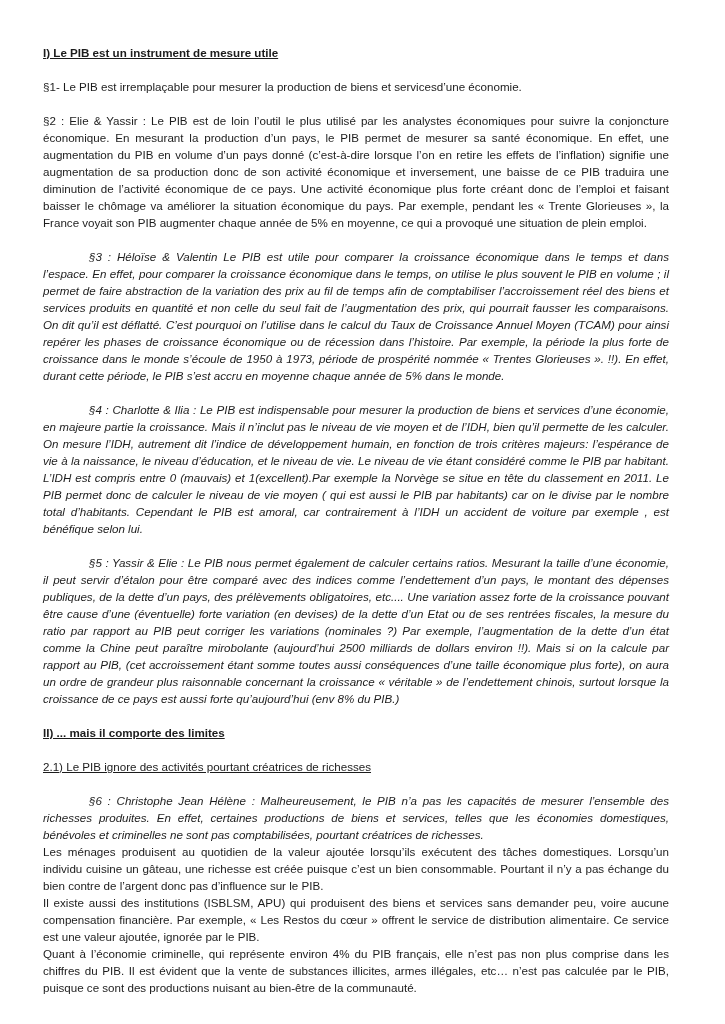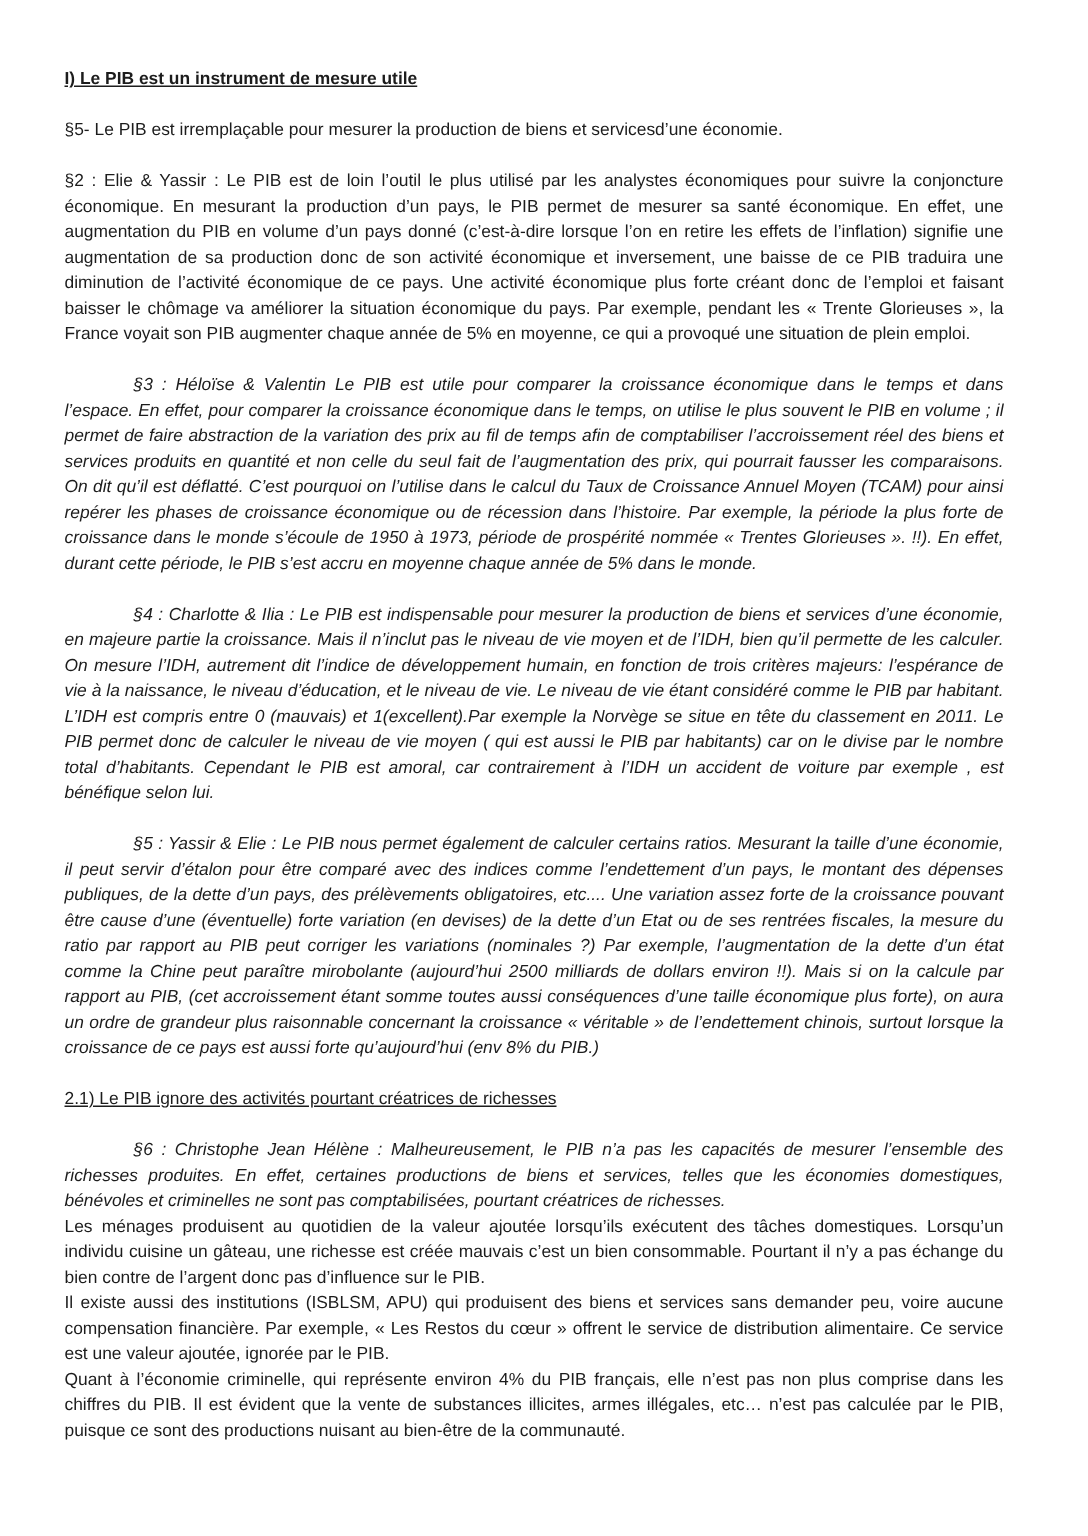--- a/index.html
+++ b/index.html
@@ -36,24 +36,25 @@
     text-indent: 46px;
     font-style: italic;
   }
 </style>
 </head>
 <body>
 
 <div class="page">
   <div id="doc-body">
       <div class="block heading">I) Le PIB est un instrument de mesure utile</div>
-      <div class="block paragraph">§5- Le PIB est irremplaçable pour mesurer la production de biens et servicesd’une économie.</div>
+      <div class="block paragraph">§1- Le PIB est irremplaçable pour mesurer la production de biens et servicesd’une économie.</div>
       <div class="block paragraph">§2 : Elie &amp; Yassir : Le PIB est de loin l’outil le plus utilisé par les analystes économiques pour suivre la conjoncture économique. En mesurant la production d’un pays, le PIB permet de mesurer sa santé économique. En effet, une augmentation du PIB en volume d’un pays donné (c’est-à-dire lorsque l’on en retire les effets de l’inflation) signifie une augmentation de sa production donc de son activité économique et inversement, une baisse de ce PIB traduira une diminution de l’activité économique de ce pays. Une activité économique plus forte créant donc de l’emploi et faisant baisser le chômage va améliorer la situation économique du pays. Par exemple, pendant les « Trente Glorieuses », la France voyait son PIB augmenter chaque année de 5% en moyenne, ce qui a provoqué une situation de plein emploi.</div>
       <div class="block paragraph indent">§3 : Héloïse &amp; Valentin Le PIB est utile pour comparer la croissance économique dans le temps et dans l’espace. En effet, pour comparer la croissance économique dans le temps, on utilise le plus souvent le PIB  en volume ; il permet de faire abstraction de la variation des prix au fil de temps afin de comptabiliser l’accroissement réel des biens et services produits en quantité et non celle du seul fait de l’augmentation des prix, qui pourrait fausser les comparaisons. On dit qu’il est déflatté.  C’est pourquoi on l’utilise dans le calcul du Taux de Croissance Annuel Moyen (TCAM) pour ainsi repérer les phases de croissance économique  ou de récession dans l’histoire. Par exemple, la période la plus forte de croissance dans le monde s’écoule de 1950 à 1973, période de prospérité nommée « Trentes Glorieuses ». !!). En effet, durant cette période, le PIB s’est accru en moyenne chaque année  de 5% dans le monde.</div>
       <div class="block paragraph indent">§4 : Charlotte &amp; Ilia : Le PIB est indispensable pour mesurer la production de biens et services d’une économie, en majeure partie la croissance. Mais il n’inclut pas le niveau de vie moyen et de l’IDH, bien qu’il permette de les calculer. On mesure l’IDH, autrement dit l’indice de développement humain, en fonction de trois critères majeurs: l’espérance de vie à la naissance, le niveau d’éducation, et le niveau de vie. Le niveau de vie étant considéré comme le PIB par habitant. L’IDH est compris entre 0 (mauvais) et 1(excellent).Par exemple la Norvège se situe en tête du classement en 2011. Le PIB permet donc de calculer le niveau de vie moyen ( qui est aussi le PIB par habitants) car on le divise par le nombre total d’habitants. Cependant le PIB est amoral, car contrairement à l’IDH un accident de voiture par exemple , est bénéfique selon lui.</div>
       <div class="block paragraph indent">§5 : Yassir &amp; Elie : Le PIB nous permet également de calculer certains ratios. Mesurant la taille d’une économie, il peut servir d’étalon pour être comparé avec des indices comme l’endettement d’un pays, le montant des dépenses publiques, de la dette d’un pays, des prélèvements obligatoires, etc....   Une variation assez forte de la croissance pouvant être cause d’une (éventuelle) forte variation (en devises) de la dette d’un Etat ou de ses rentrées fiscales, la mesure du ratio par rapport au PIB peut corriger les variations (nominales ?)  Par exemple, l’augmentation de la dette d’un état comme la Chine peut paraître mirobolante (aujourd’hui 2500 milliards de dollars environ !!). Mais si on la calcule par rapport au PIB, (cet accroissement étant somme toutes aussi conséquences d’une taille économique plus forte), on aura un ordre de grandeur plus raisonnable concernant la croissance « véritable »  de l’endettement chinois, surtout lorsque la croissance de ce pays est aussi forte qu’aujourd’hui (env 8% du PIB.)</div>
+      <div class="block heading">II) ... mais il comporte des limites</div>
       <div class="block subheading">2.1) Le PIB ignore des activités pourtant créatrices de richesses</div>
       <div class="block paragraph indent tight">§6 : Christophe Jean Hélène : Malheureusement, le PIB n’a pas les capacités de mesurer l’ensemble des richesses produites. En effet, certaines productions de biens et services, telles que les économies domestiques, bénévoles et criminelles ne sont pas comptabilisées, pourtant créatrices de richesses.</div>
-      <div class="block paragraph tight">Les ménages produisent au quotidien de la valeur ajoutée lorsqu’ils exécutent des tâches domestiques. Lorsqu’un individu cuisine un gâteau, une richesse est créée mauvais c’est un bien consommable. Pourtant il n’y a pas échange du bien contre de l’argent donc pas d’influence sur le PIB.</div>
+      <div class="block paragraph tight">Les ménages produisent au quotidien de la valeur ajoutée lorsqu’ils exécutent des tâches domestiques. Lorsqu’un individu cuisine un gâteau, une richesse est créée puisque c’est un bien consommable. Pourtant il n’y a pas échange du bien contre de l’argent donc pas d’influence sur le PIB.</div>
       <div class="block paragraph tight">Il existe aussi des institutions (ISBLSM,  APU) qui produisent des biens et services sans demander peu, voire aucune compensation financière. Par exemple, « Les Restos du cœur » offrent le service de distribution alimentaire. Ce service est une valeur ajoutée, ignorée par le PIB.</div>
       <div class="block paragraph tight">Quant à l’économie criminelle, qui représente environ 4% du PIB français, elle n’est pas non plus comprise dans les chiffres du PIB. Il est évident que la vente de substances illicites, armes illégales, etc… n’est pas calculée par le PIB, puisque ce sont des productions nuisant au bien-être de la communauté.</div>
     </div>
 </div>
 
 </body></html>

